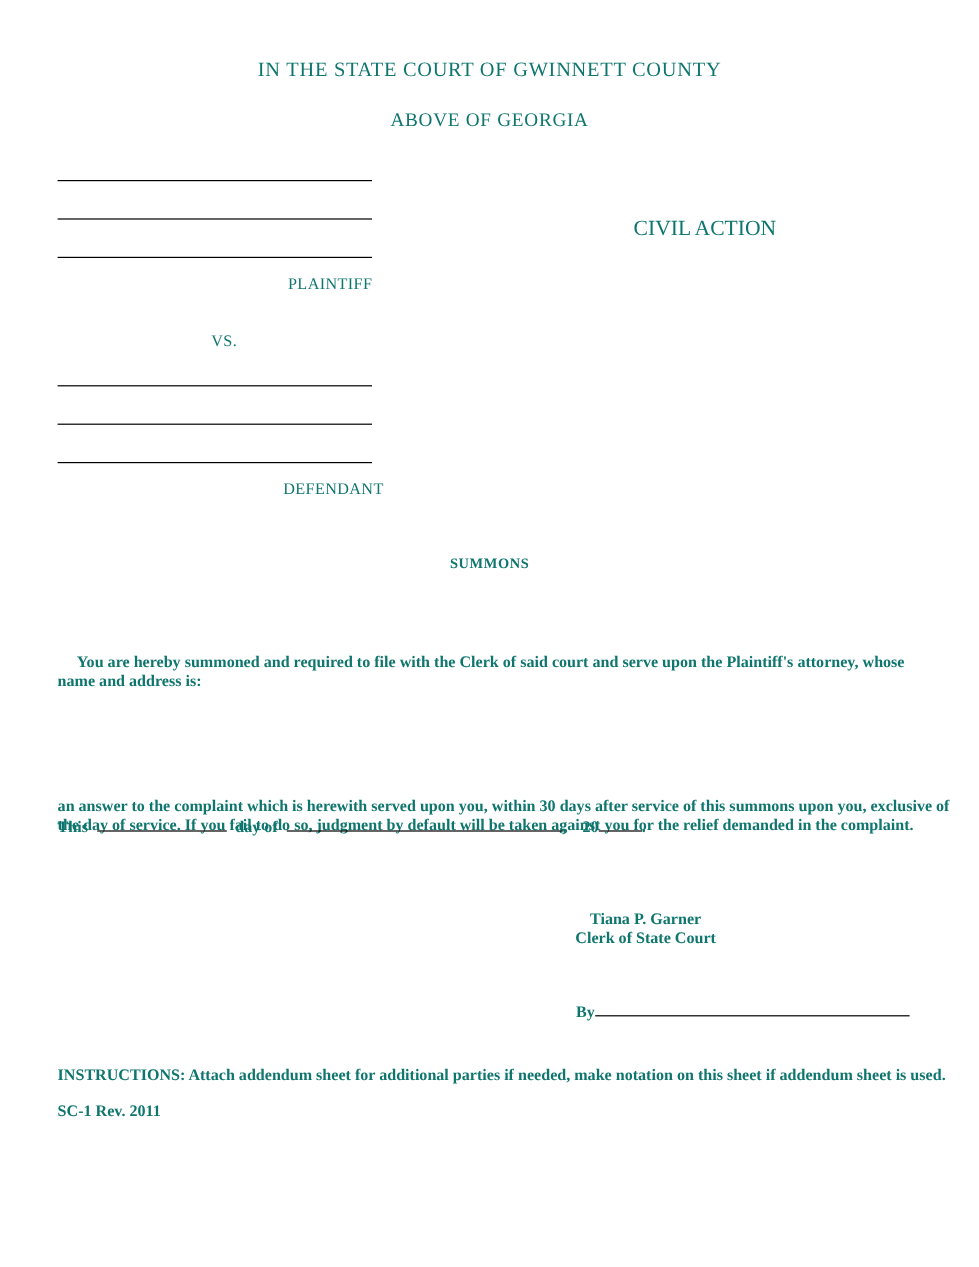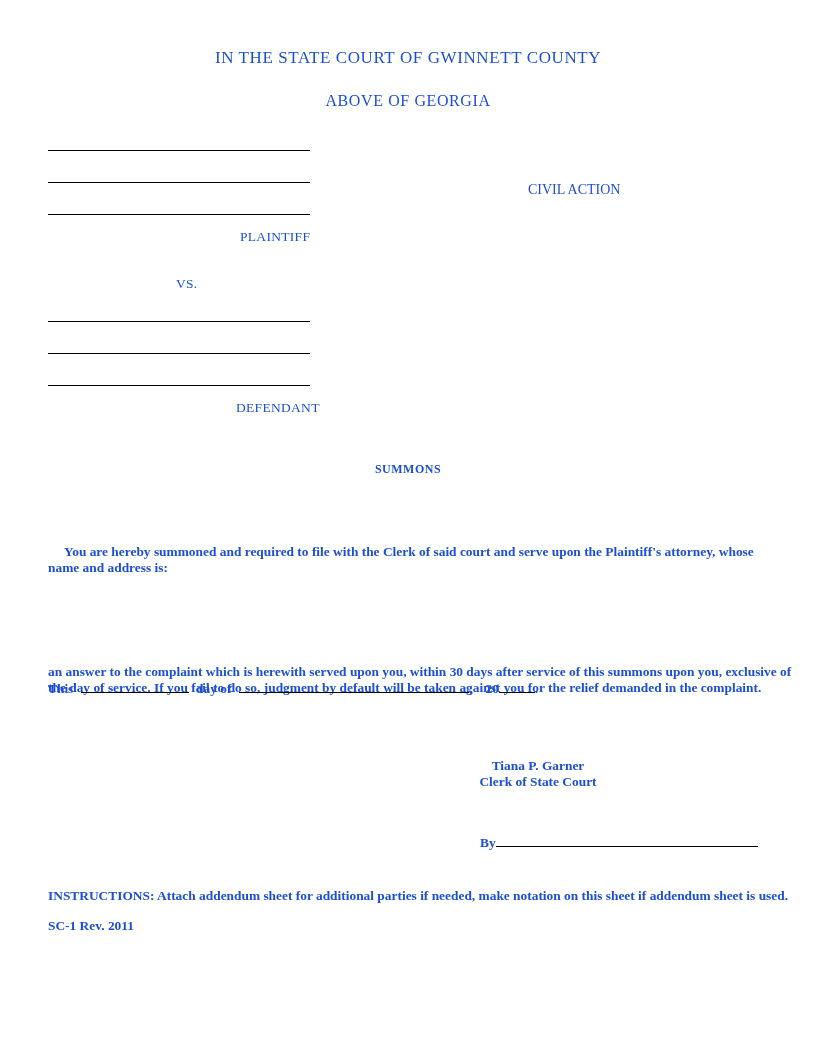--- a/index.html
+++ b/index.html
@@ -2,41 +2,41 @@
 <html><head>
 <meta charset="utf-8">
 <style>
   html, body { margin: 0; padding: 0; background: #ffffff; }
   .page {
     position: relative;
     width: 816px;
     height: 1056px;
     background: #ffffff;
     font-family: "Liberation Serif", serif;
-    color: #1d4ed8;
+    color: #0f766e;
     overflow: hidden;
   }
   .abs { position: absolute; }
   .center { left: 0; right: 0; text-align: center; }
   .title { font-size: 17px; letter-spacing: 0.6px; }
   .subtitle { font-size: 16px; letter-spacing: 0.6px; }
   .caption-label { font-size: 13.5px; letter-spacing: 0.3px; }
   .rule {
     height: 0;
     border-bottom: 1px solid #000000;
     width: 262px;
   }
   .blank {
     display: inline-block;
     border-bottom: 1px solid #000000;
     height: 0.85em;
   }
   .body-text { font-size: 13.4px; line-height: 16px; font-weight: bold; }
   .summons-title { font-size: 12px; font-weight: bold; letter-spacing: 0.5px; }
-  .civil-action { font-size: 14px; line-height: 16px; }
+  .civil-action { font-size: 18px; line-height: 16px; }
   .sig-block { font-size: 13.4px; line-height: 16px; font-weight: bold; text-align: center; }
 </style>
 </head>
 <body>
 
 <div class="page">
 
   <div class="abs center title" style="top:48px;">IN THE STATE COURT OF GWINNETT COUNTY</div>
   <div class="abs center subtitle" style="top:92px;">ABOVE OF GEORGIA</div>
 

